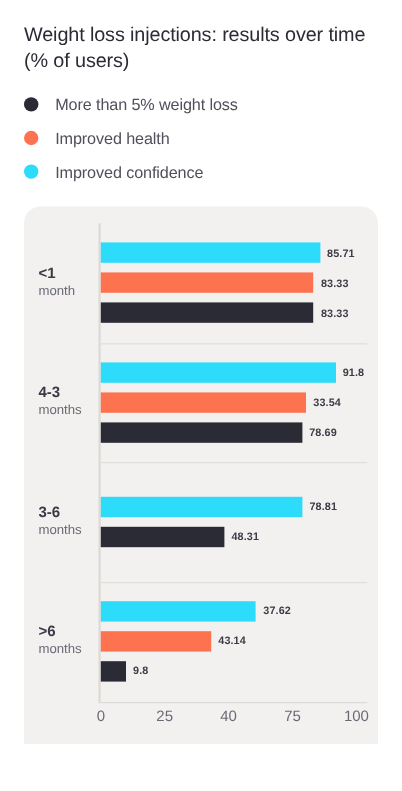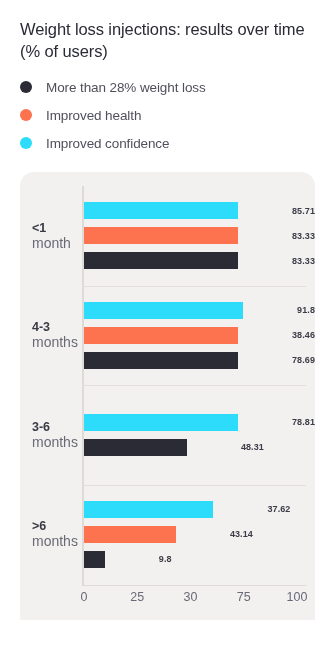--- a/index.html
+++ b/index.html
@@ -125,42 +125,41 @@
     line-height: 15px;
   }
   .group-label .gl-1 {
     display: block;
     font-size: 12.5px;
     font-weight: 700;
     color: #3a3a46;
   }
   .group-label .gl-2 {
     display: block;
-    font-size: 14px;
+    font-size: 11px;
     font-weight: 400;
     color: #6a6a76;
   }
 
   .bars {
     position: absolute;
     left: 64px;
     top: 0;
     right: 0;
     height: 100%;
     display: flex;
     flex-direction: column;
     justify-content: center;
   }
   .bar-row {
     position: relative;
     height: 17px;
     margin: 4px 0;
     display: flex;
     align-items: center;
-    gap: 48px;
   }
   .bar {
     height: 17px;
     border-radius: 0;
   }
   .bar-value {
     font-size: 9px;
     font-weight: 700;
     color: #3c3c48;
     margin-left: 6px;
@@ -197,21 +196,21 @@
 <body>
 
 <div class="page">
 
   <div class="header">
     <h1 class="chart-title">Weight loss injections: results over time (% of users)</h1>
 
     <ul class="legend" id="legend-list">
         <li class="legend-item">
           <span class="legend-dot" style="background: rgb(43, 43, 54);"></span>
-          <span class="legend-label">More than 28% weight loss</span>
+          <span class="legend-label">More than 5% weight loss</span>
         </li>
         <li class="legend-item">
           <span class="legend-dot" style="background: rgb(253, 115, 80);"></span>
           <span class="legend-label">Improved health</span>
         </li>
         <li class="legend-item">
           <span class="legend-dot" style="background: rgb(45, 220, 250);"></span>
           <span class="legend-label">Improved confidence</span>
         </li>
       </ul>
@@ -249,21 +248,21 @@
               <span class="gl-1">4-3</span>
               <span class="gl-2">months</span>
             </div>
             <div class="bars">
               <div class="bar-row">
                 <div class="bar" style="width: 195.534px; background: rgb(45, 220, 250);"></div>
                 <span class="bar-value">91.8</span>
               </div>
               <div class="bar-row">
                 <div class="bar" style="width: 171.103px; background: rgb(253, 115, 80);"></div>
-                <span class="bar-value">38.46</span>
+                <span class="bar-value">33.54</span>
               </div>
               <div class="bar-row">
                 <div class="bar" style="width: 167.61px; background: rgb(43, 43, 54);"></div>
                 <span class="bar-value">78.69</span>
               </div>
             </div>
           </div>
           <div class="group">
             <div class="group-sep"></div>
             <div class="group-label">
@@ -301,21 +300,21 @@
                 <span class="bar-value">9.8</span>
               </div>
             </div>
           </div>
         </div>
 
       <div class="x-axis-line"></div>
       <div class="x-ticks" id="xticks-container">
           <span class="x-tick" style="left: 0px;">0</span>
           <span class="x-tick" style="left: 53.25px;">25</span>
-          <span class="x-tick" style="left: 106.5px;">30</span>
+          <span class="x-tick" style="left: 106.5px;">40</span>
           <span class="x-tick" style="left: 159.75px;">75</span>
           <span class="x-tick" style="left: 213px;">100</span>
         </div>
 
     </div>
   </div>
 
 </div>
 
 </body></html>

